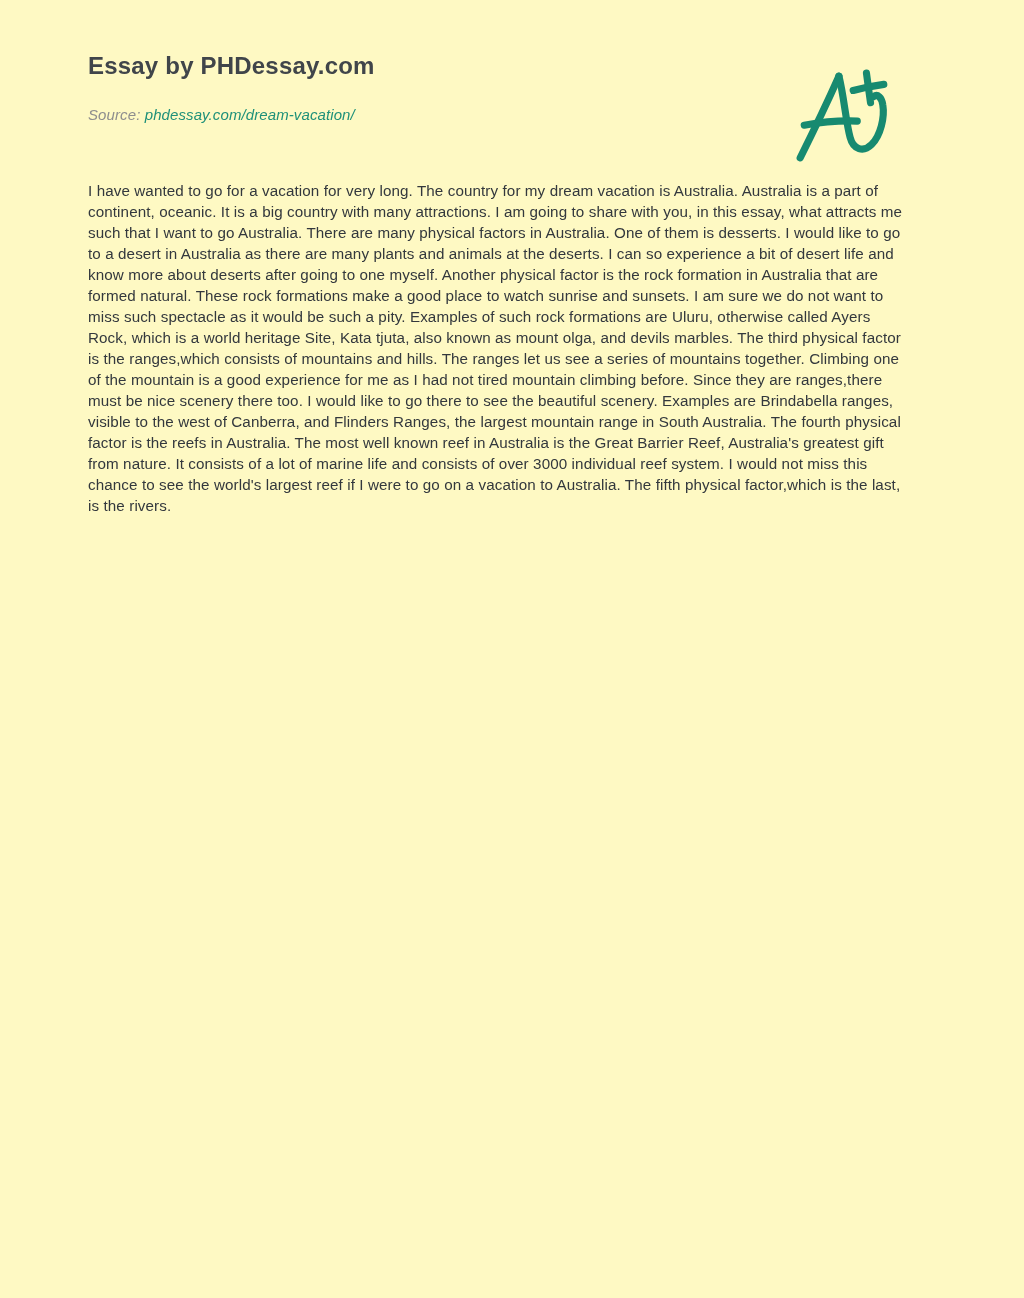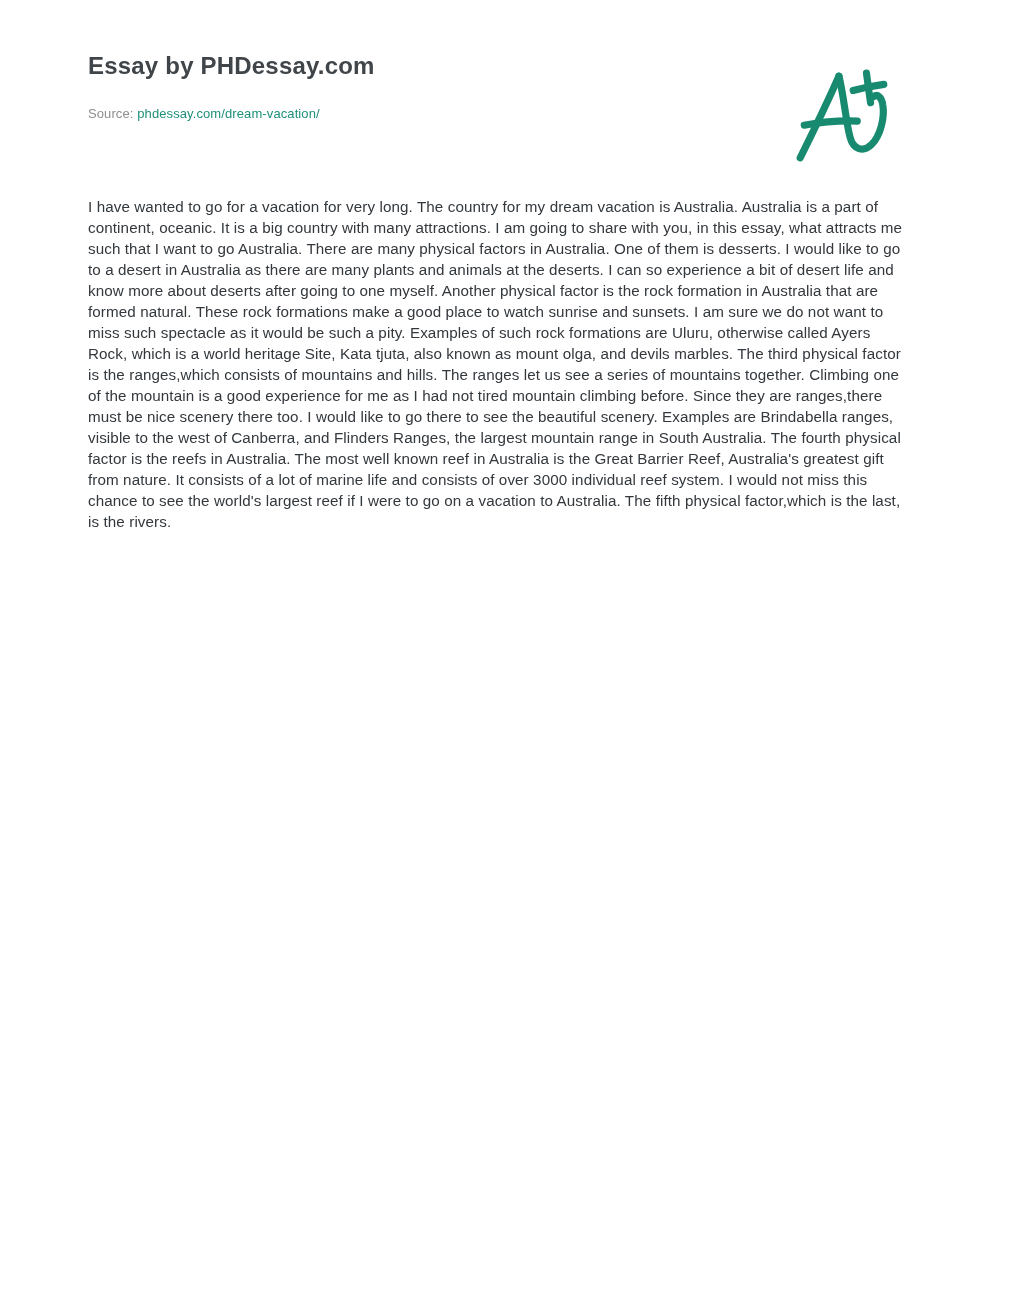--- a/index.html
+++ b/index.html
@@ -6,42 +6,43 @@
   body {
     background: #f9f2e4;
     font-family: "Liberation Sans", sans-serif;
     -webkit-font-smoothing: antialiased;
   }
   .page {
     position: relative;
     width: 1024px;
     height: 1298px;
     box-sizing: border-box;
-    background: #ffffff;
+    background: #fef9c3;
     padding: 50px 120px 0 88px;
     overflow: hidden;
   }
   .header-row {
     display: flex;
     justify-content: space-between;
     align-items: flex-start;
   }
   .header-left { padding-top: 2px; }
   .header-title {
     margin: 0;
     font-size: 24px;
     font-weight: 700;
     letter-spacing: 0.2px;
     color: #40454a;
   }
   .source-line {
     margin-top: 26px;
-    font-size: 13px;
+    font-size: 15px;
     color: #8e8e8e;
     letter-spacing: 0.1px;
+    font-style: italic;
   }
   .source-link {
     color: #1e9079;
     text-decoration: none;
     cursor: pointer;
   }
   .logo {
     width: 102px;
     height: 110px;
     margin-top: 12px;
@@ -50,21 +51,21 @@
   }
   .logo svg { width: 100%; height: 100%; display: block; }
   .essay-title {
     margin: 32px 0 0 0;
     font-size: 31px;
     font-weight: 700;
     letter-spacing: 0.3px;
     color: #17191c;
   }
   .essay-body {
-    margin-top: 24px;
+    margin-top: 8px;
     max-width: 850px;
     font-size: 15.2px;
     line-height: 21px;
     color: #33383d;
     letter-spacing: 0.1px;
     text-align: left;
   }
 </style>
 </head>
 <body>

